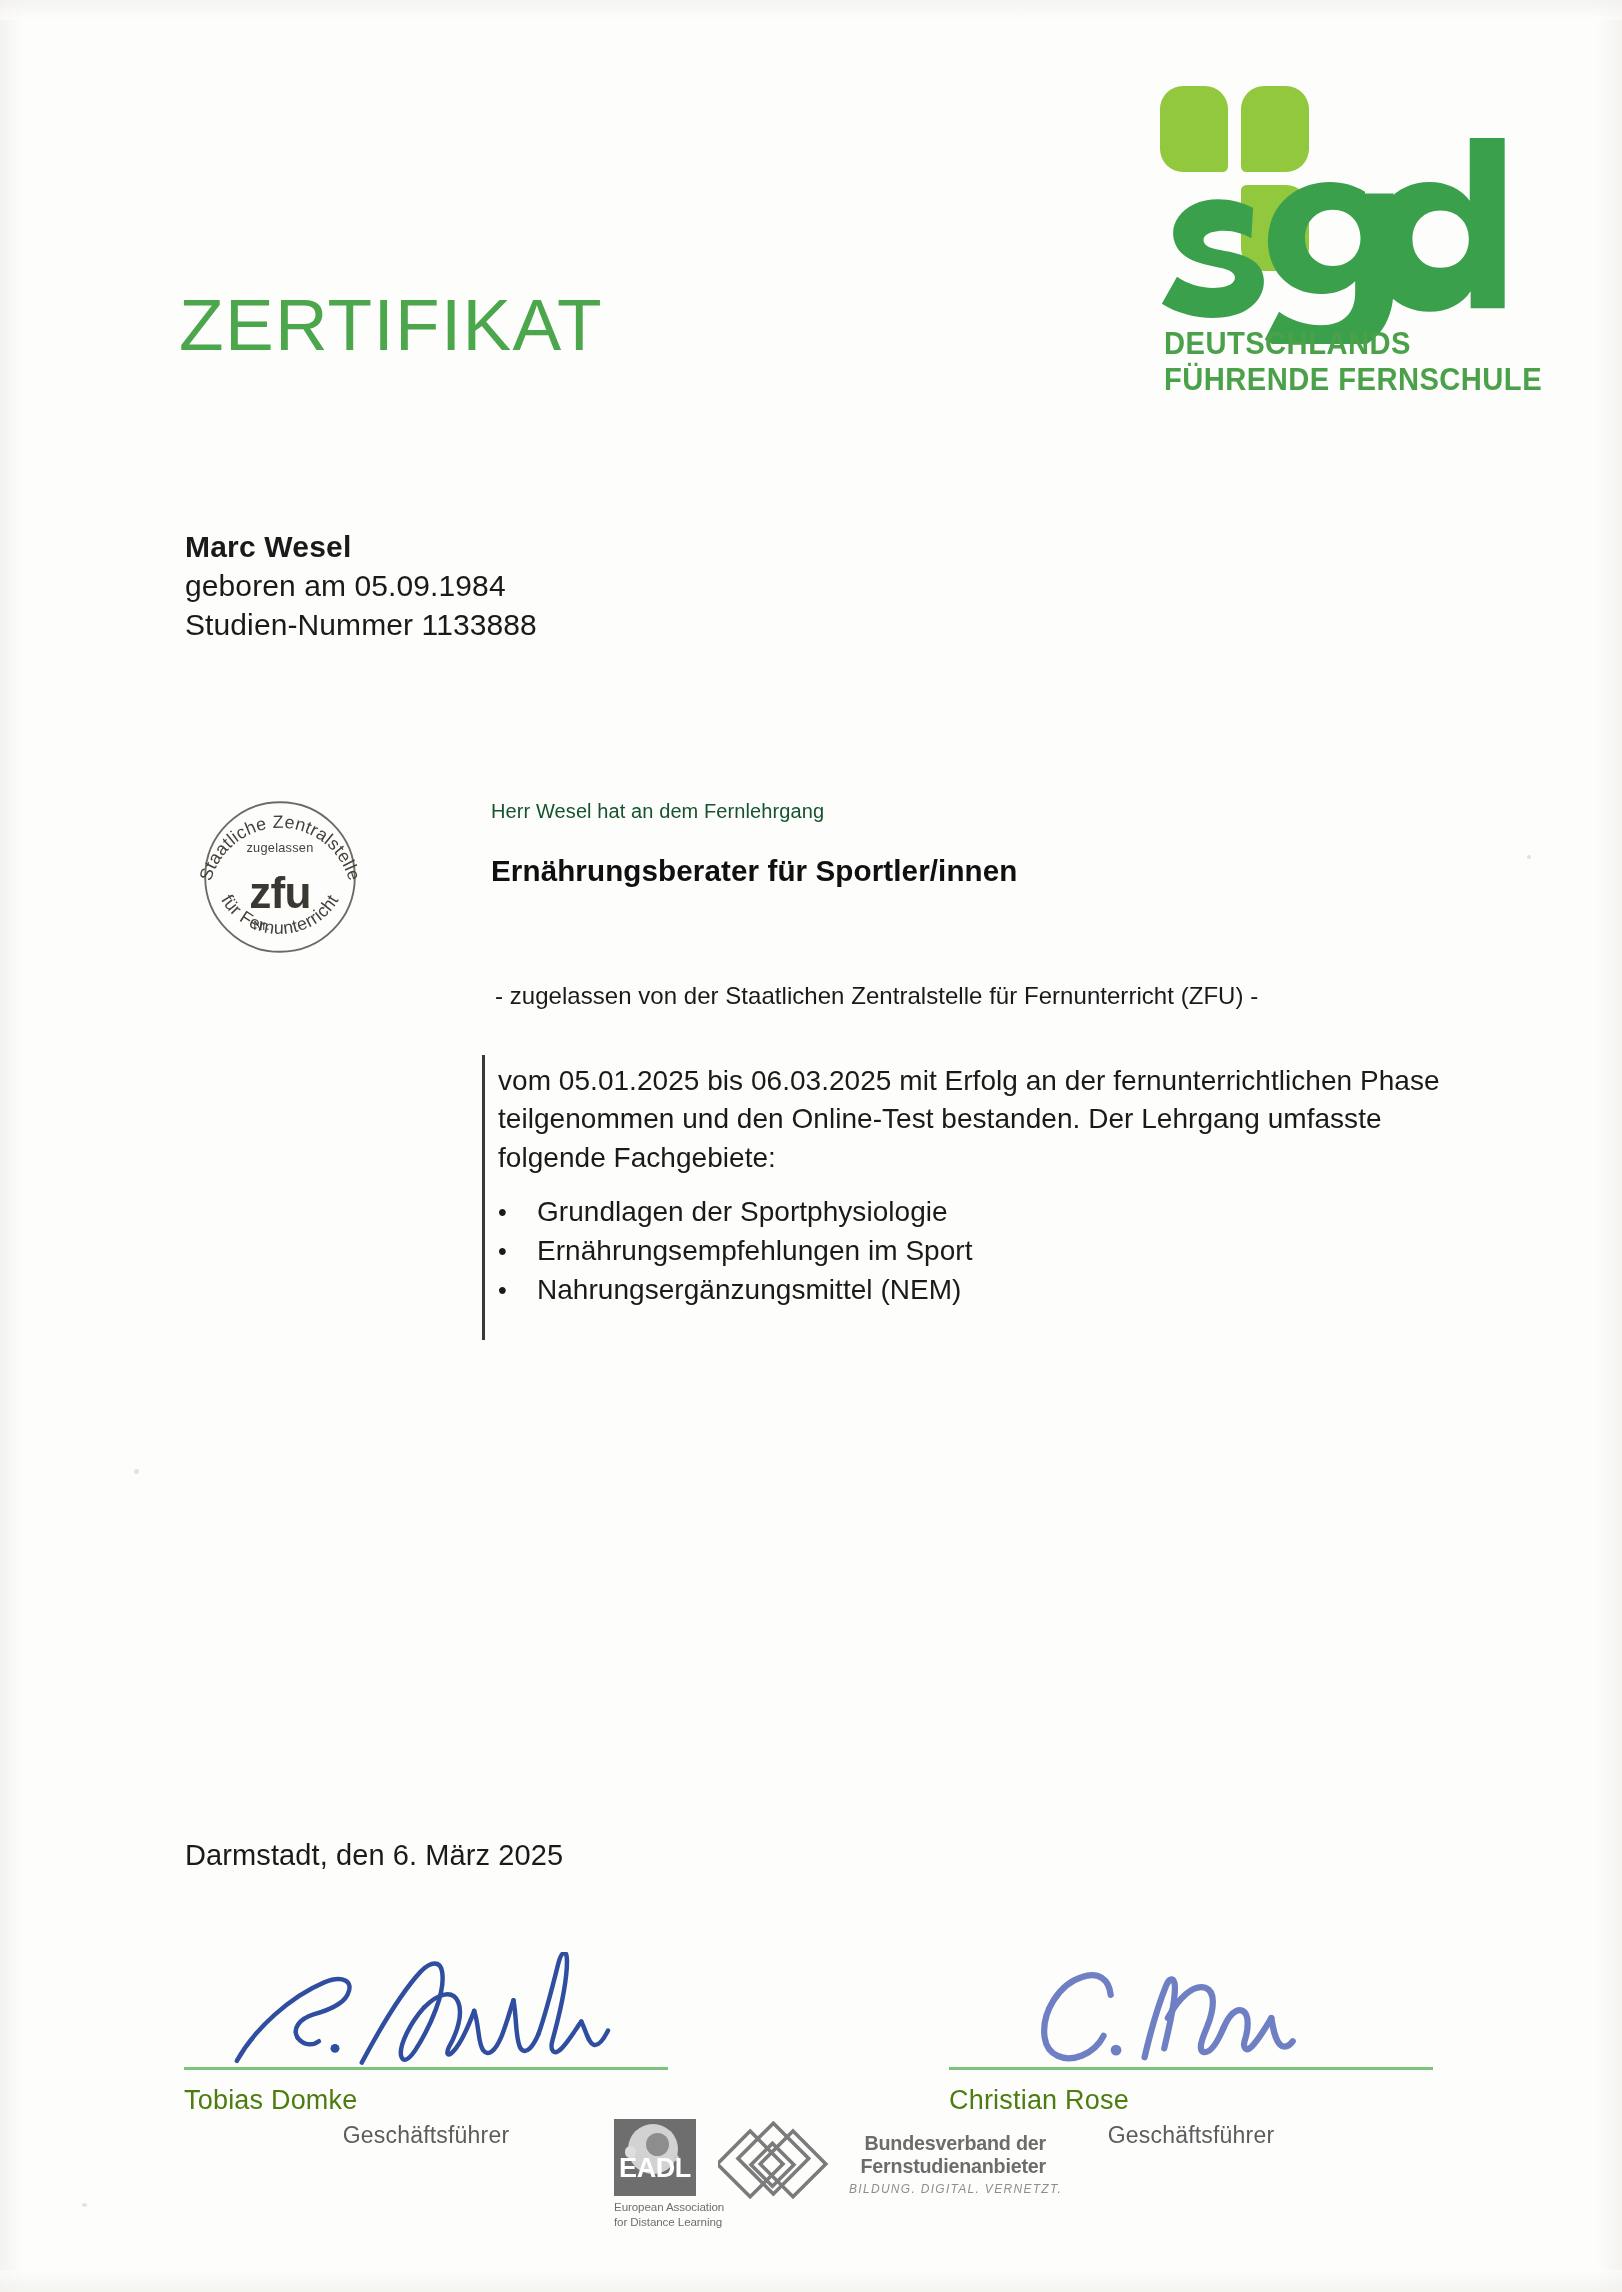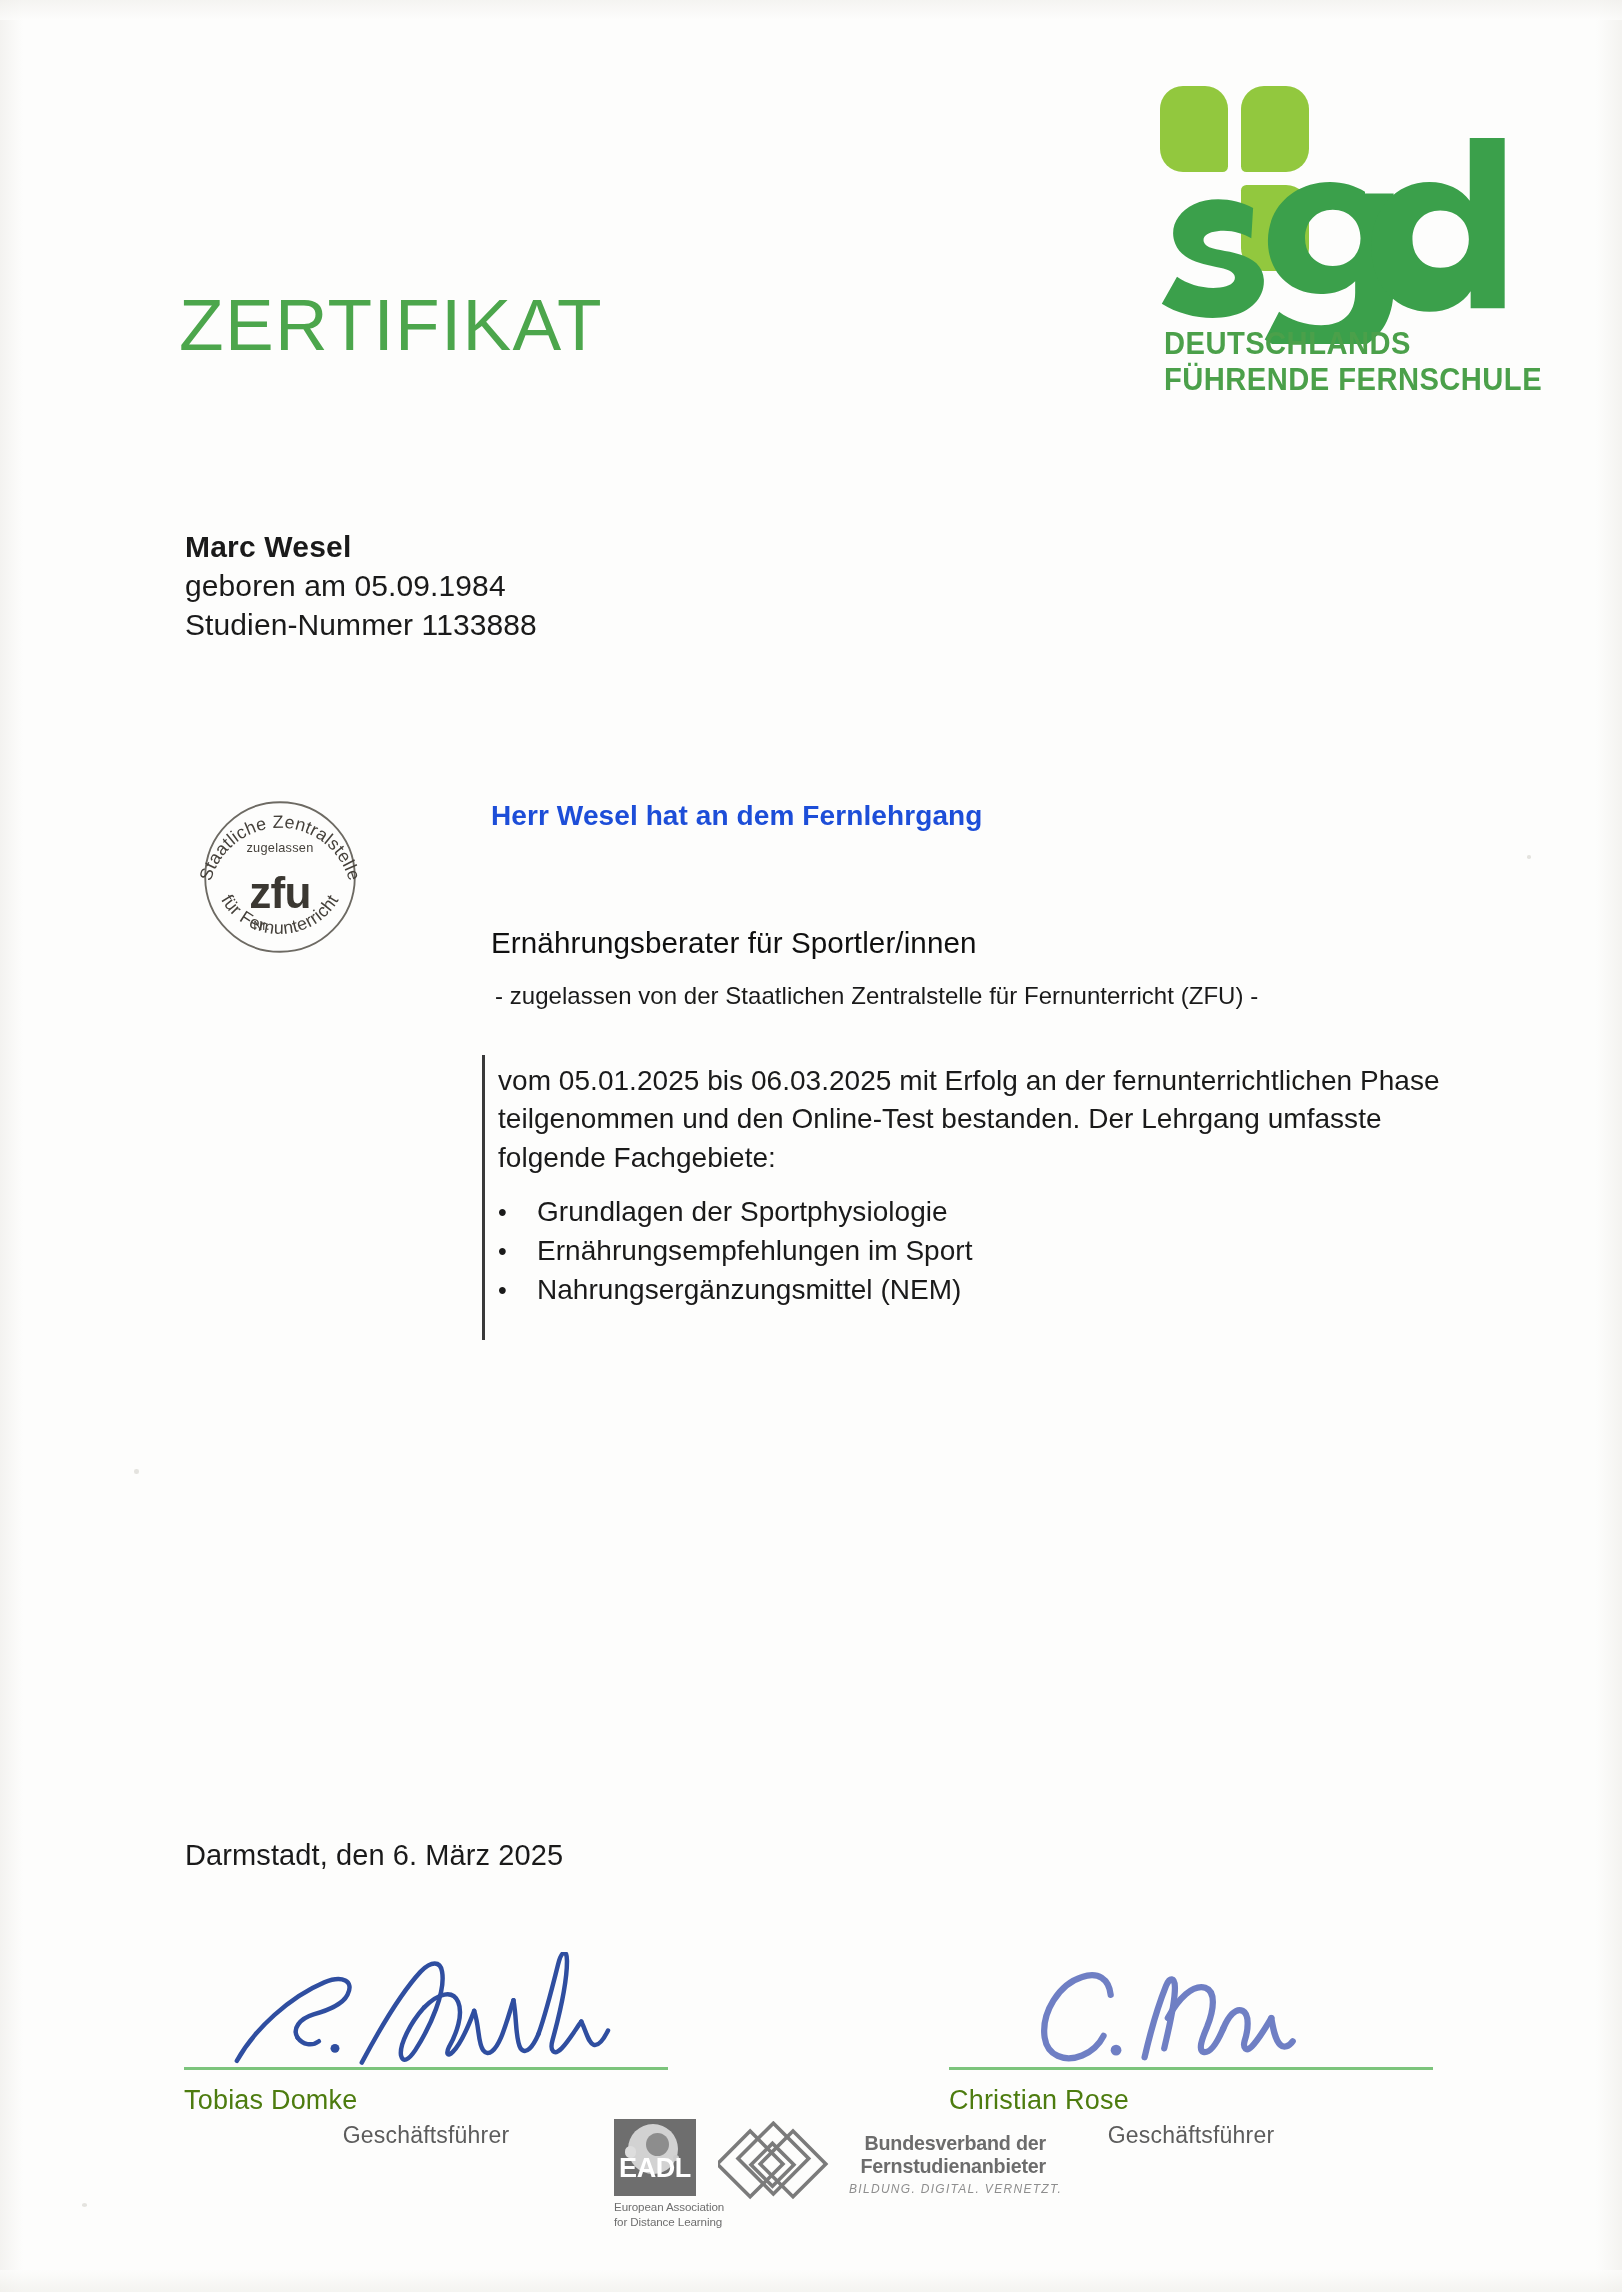--- a/index.html
+++ b/index.html
@@ -105,29 +105,28 @@
   #seal {
     position: absolute;
     left: 195px; top: 792px;
     width: 170px; height: 170px;
   }
 
   
   #intro {
     position: absolute;
     left: 491px; top: 800px;
-    font-size: 28px; color: #1d4ed8;
+    font-size: 20px; color: #14532d;
     letter-spacing: 0.1px;
     white-space: nowrap;
-    font-weight: bold;
   }
   #course {
     position: absolute;
-    left: 491px; top: 926px;
-    font-size: 29.6px; font-weight: 400; color: #101010;
+    left: 491px; top: 854px;
+    font-size: 29.6px; font-weight: 700; color: #101010;
     letter-spacing: 0.1px;
     white-space: nowrap;
   }
   #approval {
     position: absolute;
     left: 495px; top: 982px;
     font-size: 24px; color: #1a1a1a;
     letter-spacing: 0.04px;
     white-space: nowrap;
   }

